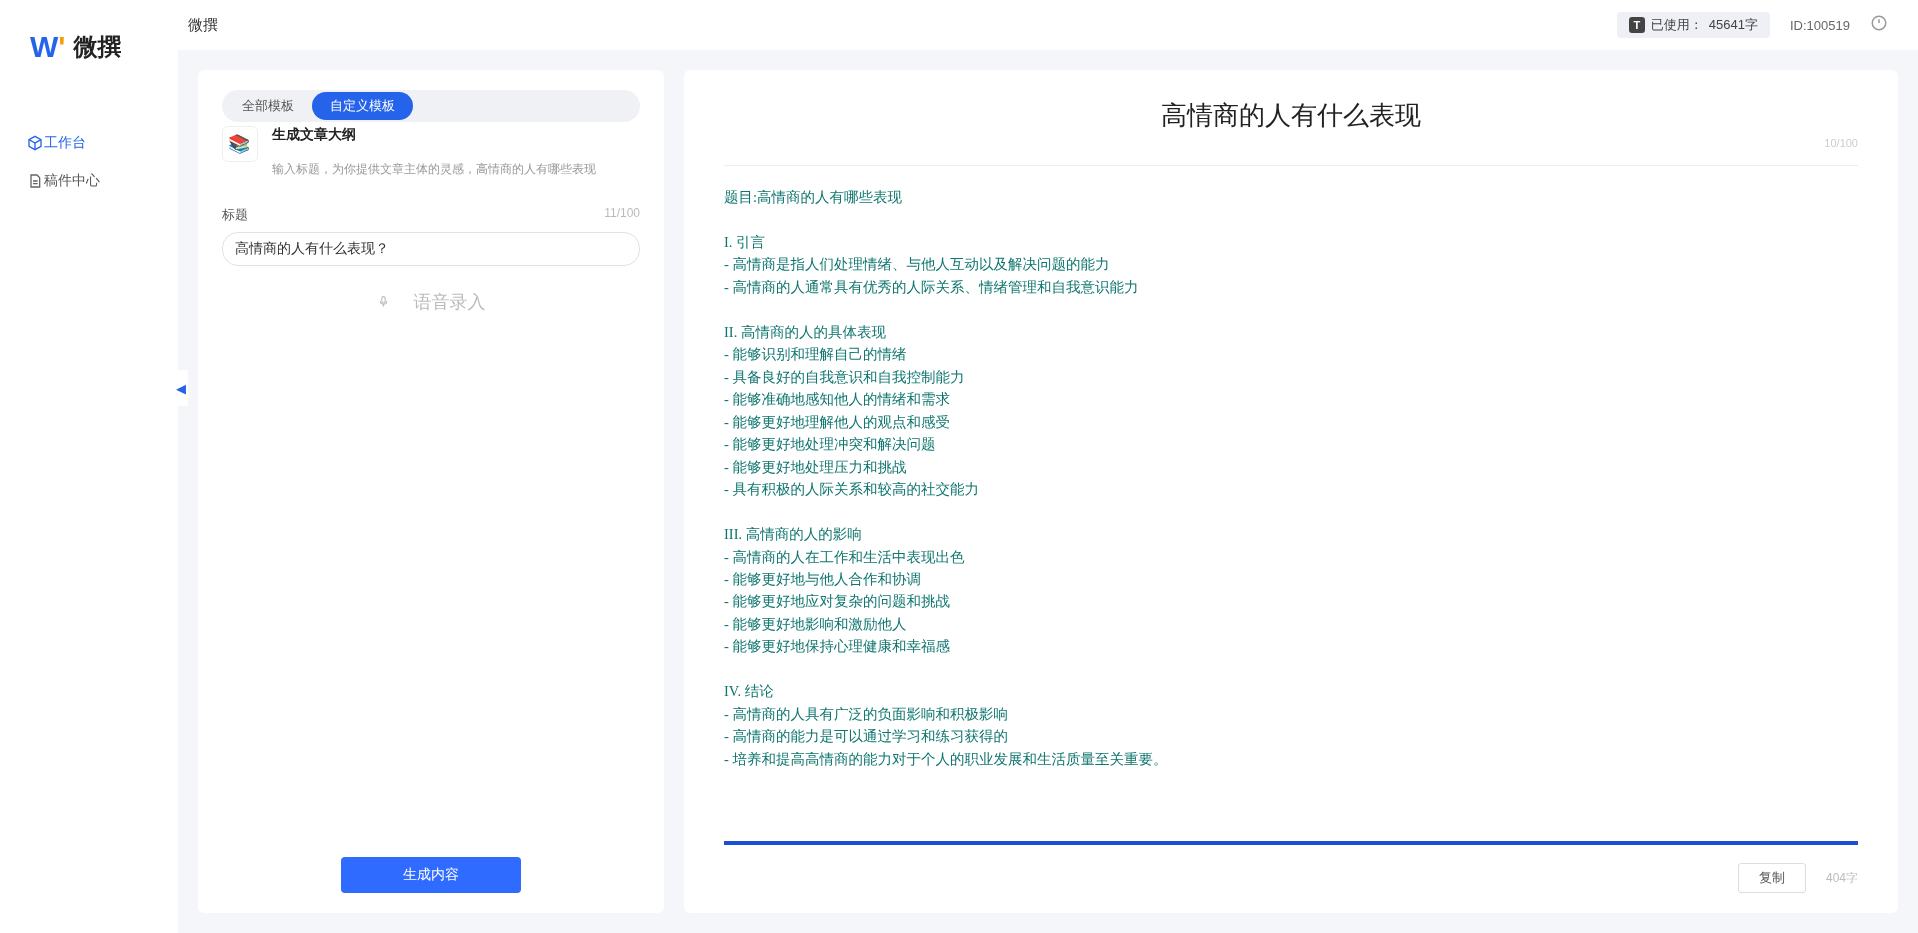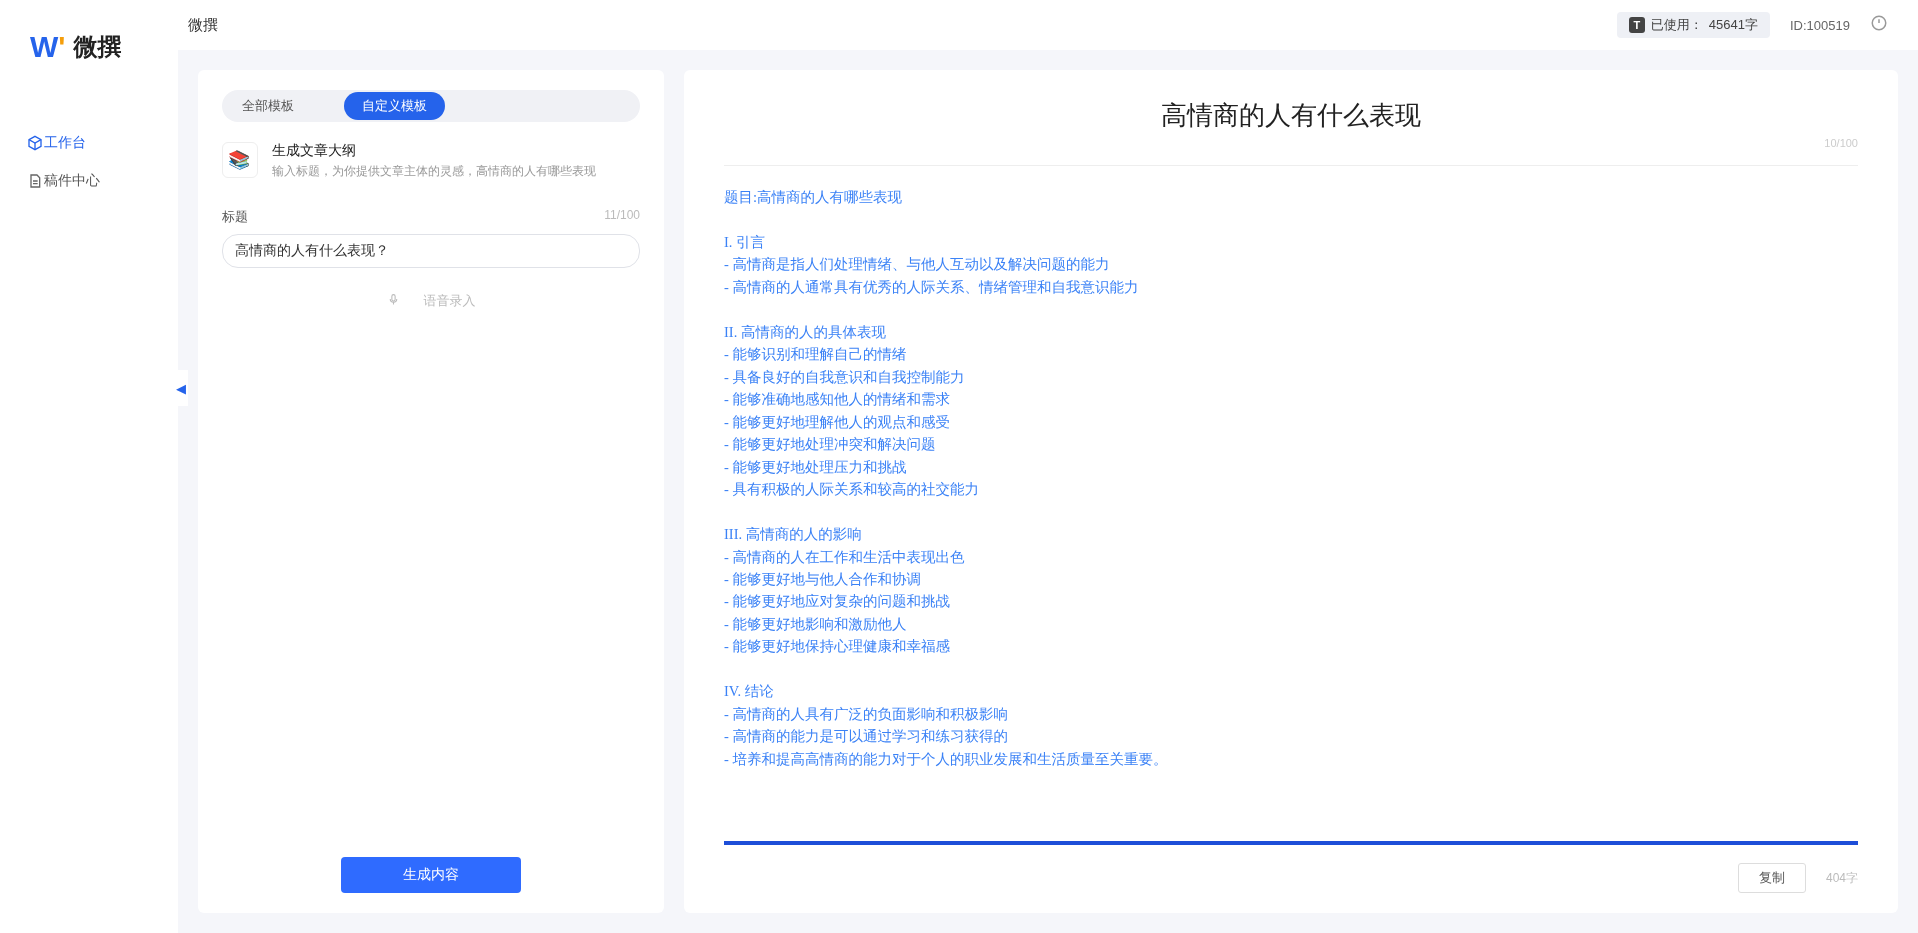--- a/index.html
+++ b/index.html
@@ -104,22 +104,21 @@
   border-radius: 6px;
   display: flex;
   flex-direction: column;
 }
 .left-panel { width: 466px; padding: 20px 24px; }
 .tabs {
   display: inline-flex;
   background: #f0f1f5;
   border-radius: 20px;
   padding: 2px;
-  margin-bottom: 20px;
-  gap: 32px;
+  margin-bottom: 4px;
 }
 .tab {
   padding: 5px 18px;
   font-size: 13px;
   color: #555;
   border-radius: 18px;
   cursor: pointer;
 }
 .tab.active { background: #2563eb; color: #fff; }
 .template-card {
@@ -129,21 +128,21 @@
 }
 .template-icon {
   width: 36px; height: 36px;
   border: 1px solid #eee;
   border-radius: 6px;
   display: flex;
   align-items: center;
   justify-content: center;
   font-size: 18px;
 }
-.template-title { font-size: 14px; font-weight: 400; color: #222; margin-bottom: 2px; }
+.template-title { font-size: 14px; font-weight: 700; color: #222; margin-bottom: 16px; }
 .template-desc { font-size: 12px; color: #999; line-height: 1.5; }
 .field-row { margin-bottom: 10px; }
 .field-label {
   display: flex;
   justify-content: space-between;
   font-size: 13px;
   color: #555;
   margin-bottom: 8px;
 }
 .field-count { color: #bbb; font-size: 12px; }
@@ -151,21 +150,21 @@
   width: 100%;
   border: 1px solid #e0e2e8;
   border-radius: 16px;
   padding: 8px 12px;
   font-size: 14px;
   color: #333;
   outline: none;
 }
 .voice-row {
   text-align: center;
-  font-size: 13px;
+  font-size: 18px;
   color: #bbb;
   margin-top: 14px;
   display: flex;
   justify-content: center;
   align-items: center;
   gap: 24px;
 }
 .spacer { flex: 1; }
 .generate-btn {
   width: 180px;
@@ -180,21 +179,21 @@
 }
 
 
 .right-panel { flex: 1; padding: 28px 40px 20px; position: relative; }
 .doc-title-row { text-align: center; position: relative; margin-bottom: 6px; }
 .doc-title { font-size: 26px; color: #222; font-weight: 400; font-family: "SimSun", serif; }
 .title-count { position: absolute; right: 0; bottom: -16px; font-size: 11px; color: #ccc; text-align: center; }
 .title-underline { border-bottom: 1px solid #eee; margin-top: 26px; margin-bottom: 20px; }
 .doc-body {
   font-size: 14.5px;
-  color: #3b82f6;
+  color: #0f766e;
   line-height: 1.55;
   white-space: pre-wrap;
   font-family: "SimSun", "Microsoft YaHei", serif;
 }
 .right-footer {
   position: absolute;
   bottom: 20px;
   right: 40px;
   left: 40px;
   display: flex;

